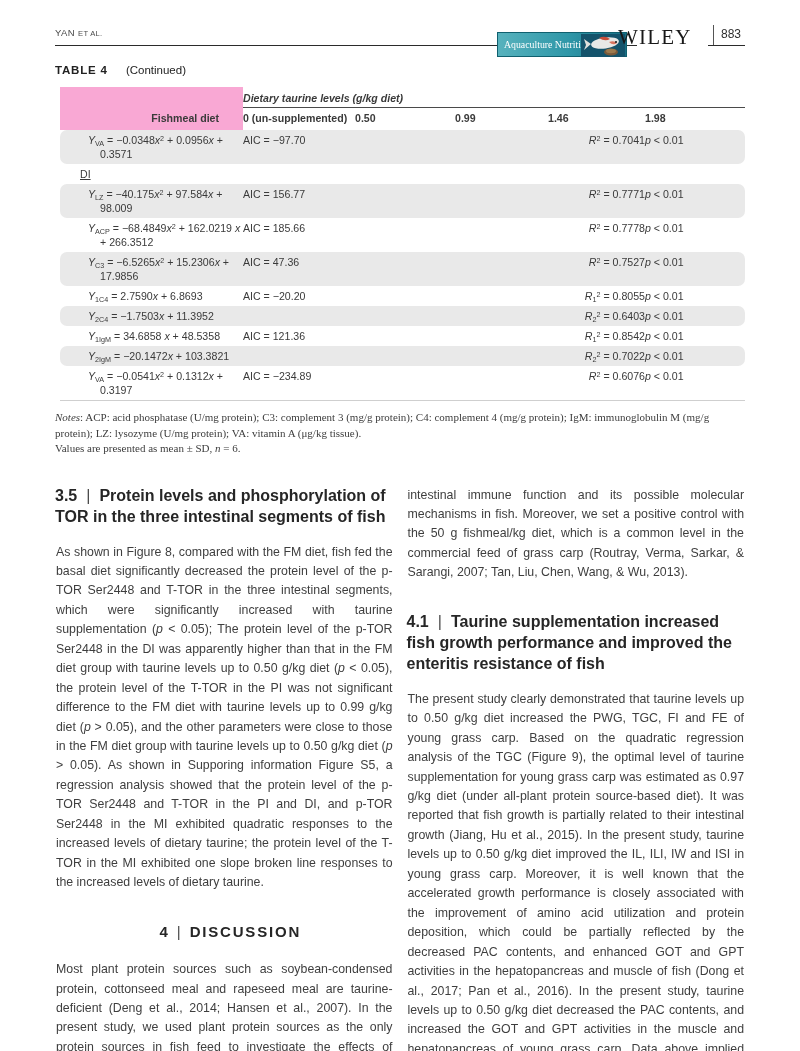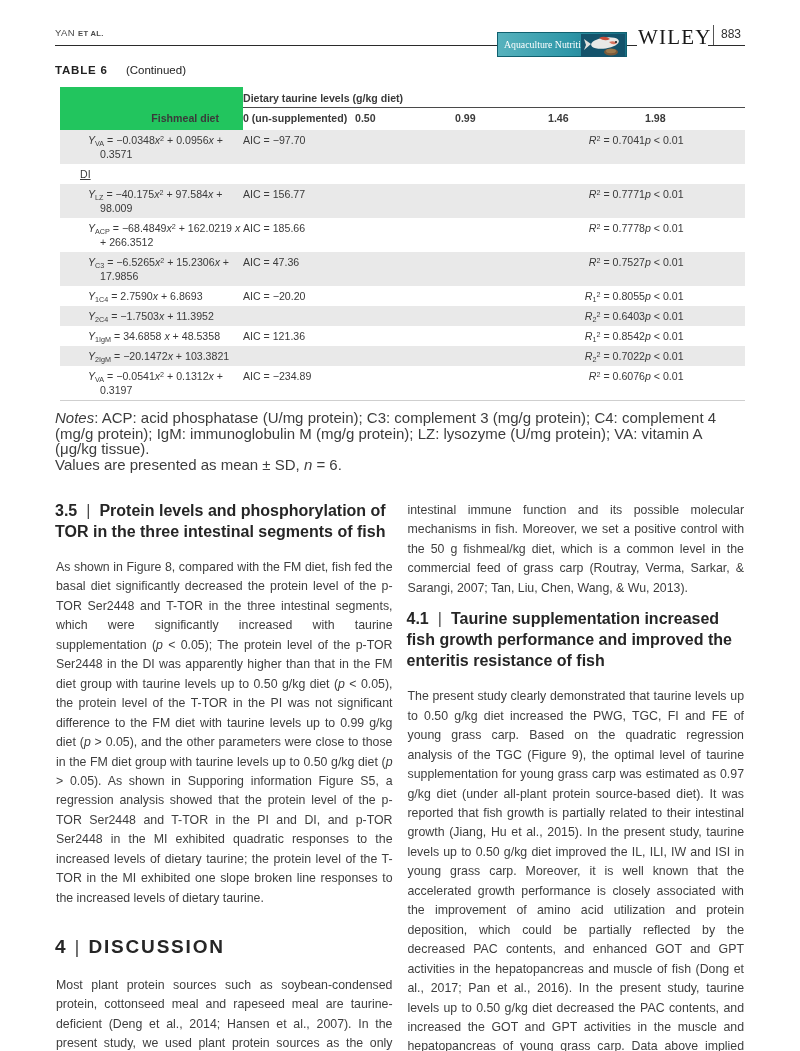--- a/index.html
+++ b/index.html
@@ -2,69 +2,69 @@
 <html><head>
 <meta charset="utf-8">
 <style>
   html,body{margin:0;padding:0;background:#ffffff;}
   .page{position:relative;width:800px;height:1051px;background:#ffffff;overflow:hidden;
         font-family:"Liberation Sans",sans-serif;color:#3d3d3d;}
 
   
   .hdr{position:relative;height:60px;}
   .authors{position:absolute;left:55px;top:27px;font-size:9.5px;color:#4a4a4a;letter-spacing:.4px;}
-  .authors .etal{font-size:7.6px;letter-spacing:.3px;font-weight:bold;}
+  .authors .etal{font-size:7.6px;letter-spacing:.3px;}
   .rule-left{position:absolute;left:55px;top:45px;width:582px;height:1px;background:#2b2b2b;}
   .rule-right{position:absolute;left:708px;top:45px;width:37px;height:1px;background:#2b2b2b;}
   .tick{position:absolute;left:713px;top:25px;width:1px;height:20px;background:#555;}
   .pagenum{position:absolute;left:721px;top:27px;font-size:12px;color:#2e2e2e;}
   .badge{position:absolute;left:497px;top:32px;width:130px;height:25px;border:1px solid #10606f;
          background:linear-gradient(90deg,#57b2bd 0%,#2f97a8 55%,#1c7purple990 100%);
          background:linear-gradient(90deg,#57b2bd 0%,#2f97a8 55%,#186f85 100%);
          display:flex;align-items:center;box-sizing:border-box;}
   .badge-label{font-family:"Liberation Serif",serif;font-size:9.8px;color:#ffffff;padding-left:6px;white-space:nowrap;}
   .badge svg{position:absolute;right:1px;top:1px;}
-  .wiley{position:absolute;left:638px;top:25px;font-family:"Liberation Serif",serif;font-size:21px;
+  .wiley{position:absolute;left:618px;top:25px;font-family:"Liberation Serif",serif;font-size:21px;
          letter-spacing:1.2px;color:#181818;}
 
   
   .tbl-label{margin:4px 0 0 55px;font-size:11.5px;color:#222;}
   .tbl-label .tl{font-weight:700;letter-spacing:.8px;}
   .tbl-label .tc{margin-left:15px;}
   .tbl{margin:11px 0 0 60px;width:685px;font-size:10.6px;color:#3a3a3a;}
   .thead{display:flex;}
-  .th-col1{width:183px;background:#22c55e;display:flex;align-items:flex-end;justify-content:flex-end;
+  .th-col1{width:183px;background:#f9a8d4;display:flex;align-items:flex-end;justify-content:flex-end;
            padding:4px 24px 6px 0;font-weight:700;box-sizing:border-box;}
   .th-rest{width:502px;display:flex;flex-direction:column;}
-  .th-span{font-weight:700;padding:5px 0 3px 0;border-bottom:1.3px solid #4a4a4a;}
+  .th-span{font-weight:700;padding:5px 0 3px 0;border-bottom:1.3px solid #4a4a4a;font-style:italic;}
   .th-levels{display:flex;font-weight:700;padding:4px 0 6px 0;align-items:flex-end;}
   .lw0{width:112px}.lw1{width:100px}.lw2{width:93px}.lw3{width:97px}.lw4{width:100px}
   .tbody{border-bottom:1px solid #cfcfcf;}
   .trow{display:flex;align-items:flex-start;}
-  .trow.shaded{background:#e9e9e9;}
+  .trow.shaded{background:#e9e9e9;border-radius:7px;}
   .cell{padding:3px 0 3px 0;line-height:14px;box-sizing:border-box;}
   .c-eq{width:183px;padding-left:40px;text-indent:-12px;}
   .c-aic{width:212px;}
   .c-r2{width:190px;text-align:right;}
   .c-p{width:100px;}
   .c-section{padding-left:20px;text-decoration:underline;}
   sub,sup{font-size:68%;line-height:0;}
   sub{vertical-align:-0.25em;}
   sup{vertical-align:0.45em;}
 
-  .notes{margin:9px 0 0 55px;width:690px;font-size:15px;line-height:15.5px;color:#3d3d3d;}
+  .notes{margin:9px 0 0 55px;width:690px;font-size:11px;line-height:15.5px;color:#3d3d3d;font-family:Liberation Serif, serif;}
 
   
   .columns{display:flex;margin:28px 55px 0 55px;gap:13px;}
   .col{width:340px;text-align:justify;font-size:12.35px;line-height:19.45px;color:#3e3e3e;}
   .shead{font-size:16px;font-weight:700;line-height:21px;color:#262626;text-align:left;margin:0 0 16px 0;}
   .shead .sep, .dhead .sep{font-weight:400;color:#4a4a4a;margin:0 9px;}
-  .dhead{font-size:19px;font-weight:700;color:#262626;text-align:left;margin:29px 0 19px 0;}
+  .dhead{font-size:15px;font-weight:700;color:#262626;text-align:center;margin:29px 0 19px 12px;}
   .dhead .dt{letter-spacing:1.8px;}
-  .shead.mid{margin-top:10px;}
+  .shead.mid{margin-top:28px;}
   .para{margin:1px;}
 </style>
 </head>
 <body>
 
 <div class="page">
 
   <div class="hdr">
     <div class="authors">
       <span>YAN</span>
@@ -84,21 +84,21 @@
         <ellipse cx="30" cy="17" rx="5" ry="2.2" fill="#9c7a4e"></ellipse>
       </svg>
     </div>
     <div class="wiley">WILEY</div>
     <div class="rule-right"></div>
     <div class="tick"></div>
     <div class="pagenum">883</div>
   </div>
 
   <div class="tbl-label">
-    <span class="tl">TABLE 6</span>
+    <span class="tl">TABLE 4</span>
     <span class="tc">(Continued)</span>
   </div>
 
   <div class="tbl">
     <div class="thead">
       <div class="th-col1">Fishmeal diet</div>
       <div class="th-rest">
         <div class="th-span">Dietary taurine levels (g/kg diet)</div>
         <div class="th-levels">
           <div class="lw0">0 (un-supplemented)</div>

